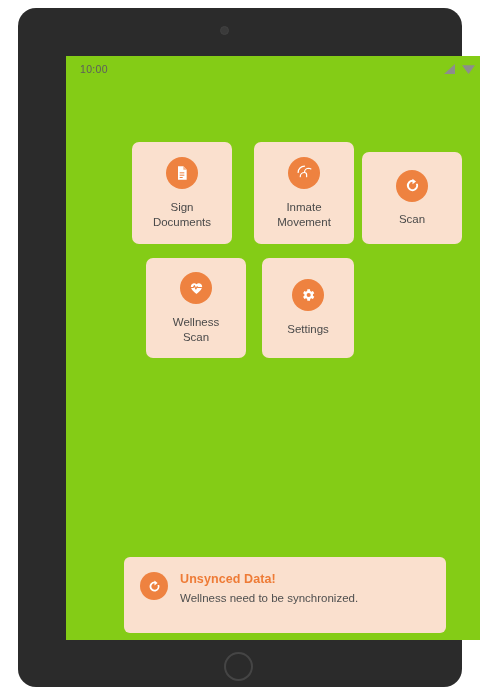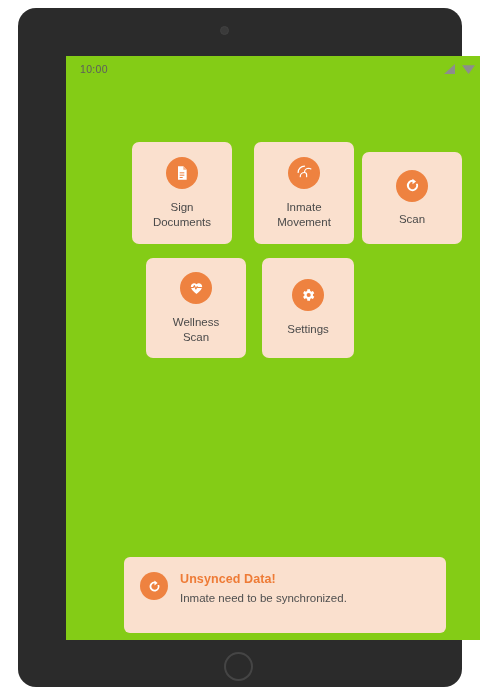--- a/index.html
+++ b/index.html
@@ -313,21 +313,21 @@
     </div>
 
     <div id="unsynced-banner">
       <div id="banner-icon">
         <svg width="15" height="15" viewBox="0 0 24 24">
           <path d="M12 4a8 8 0 1 0 7.6 5.5h-2.9A5.2 5.2 0 1 1 12 6.8v3.4l5-3.9L12 2.4z" fill="#ffffff"></path>
         </svg>
       </div>
       <div class="banner-text">
         <div class="banner-title">Unsynced Data!</div>
-        <div class="banner-line">Inmate need to be synchronized.</div>
+        <div class="banner-line">Wellness need to be synchronized.</div>
       </div>
     </div>
 
   </div>
 
   <div id="home-button"></div>
 
 </div>
 
 </body></html>

